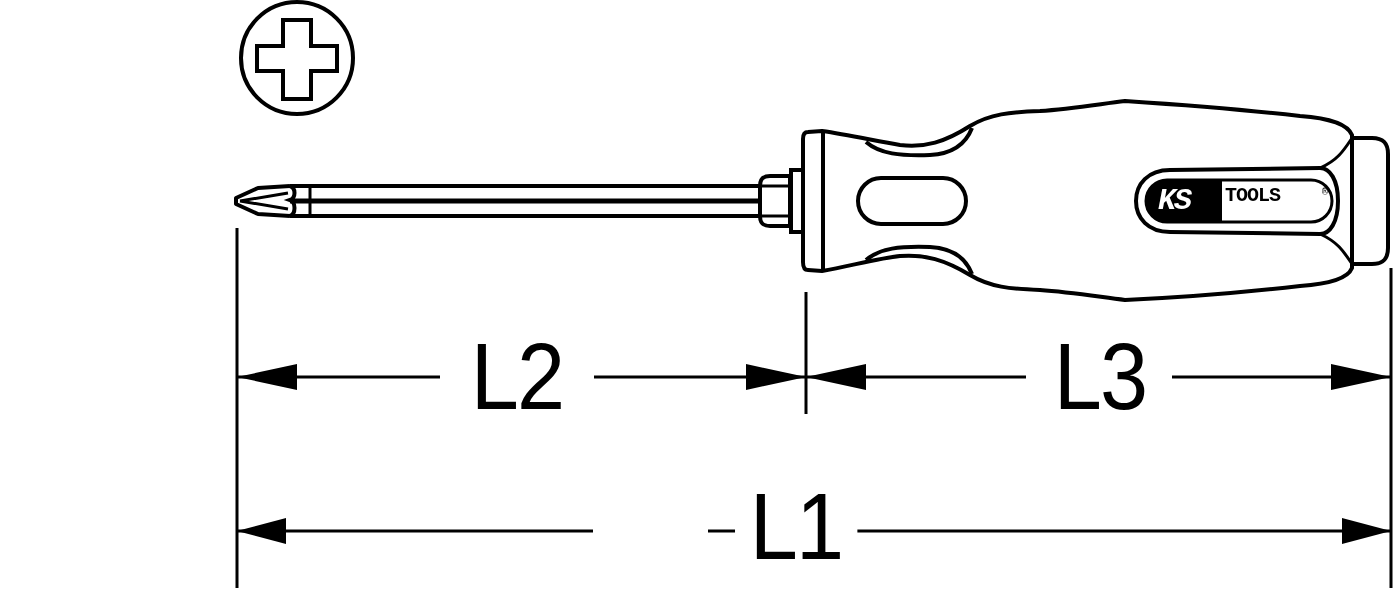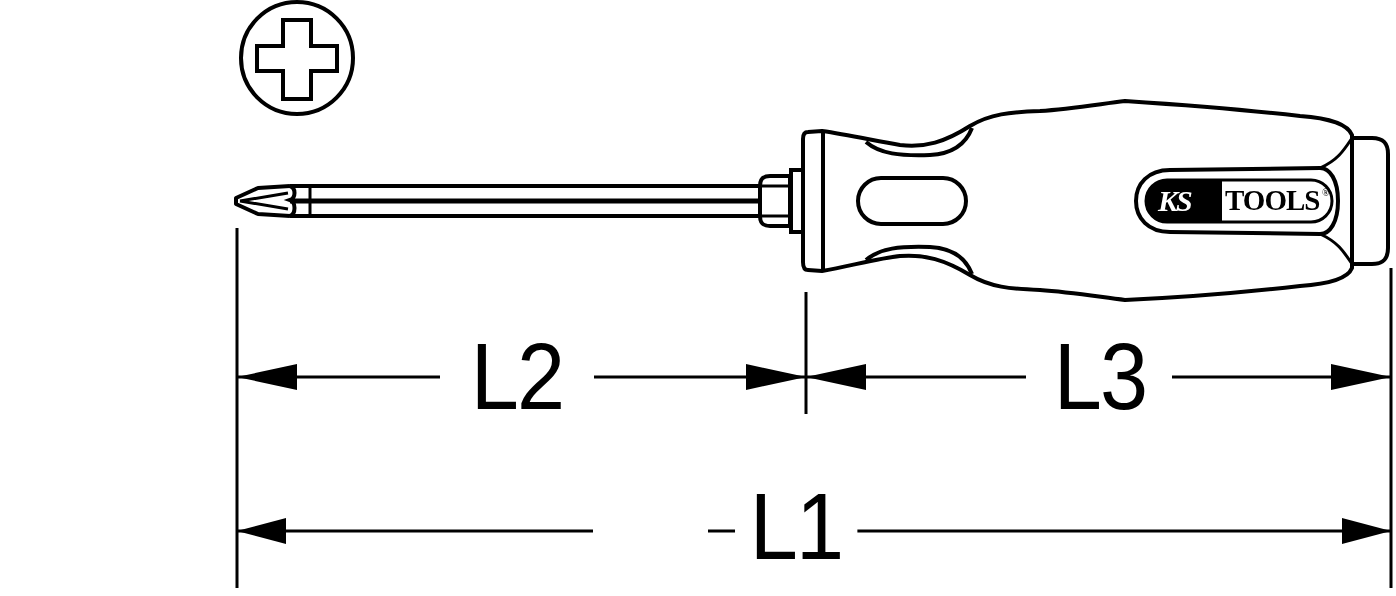--- a/index.html
+++ b/index.html
@@ -28,21 +28,21 @@
       line-height: 1;
       color: #000000;
       background: #ffffff;
       padding: 0 16px;
       letter-spacing: -2px;
       transform: translate(-50%, -50%) scaleX(0.92);
       white-space: nowrap;
     }
     .logo-text {
       position: absolute;
-      font-family: Liberation Serif, serif;
+      font-family: Liberation Mono, monospace;
       font-weight: bold;
       white-space: nowrap;
       line-height: 1;
       text-align: right;
     }
   </style>
 </head>
 <body>
 
 <svg class="drawing" viewBox="0 0 1396 596" xmlns="http://www.w3.org/2000/svg">
@@ -133,18 +133,18 @@
 
   <g>
     <line x1="237" y1="531" x2="593" y2="531" stroke="#000" stroke-width="3"></line>
     <line x1="708" y1="531" x2="1391" y2="531" stroke="#000" stroke-width="3"></line>
     <polygon points="237,531 286,518 286,544" fill="#000"></polygon>
     <polygon points="1391,531 1342,518 1342,544" fill="#000"></polygon>
   </g>
 </svg>
 
 <div class="logo-text" style="left:1158px; top:186px; font-size:30px; color:#fff; font-style:italic; letter-spacing:-2px;">KS</div>
-<div class="logo-text" style="left:1225px; top:186px; font-size:29px; color:#000; letter-spacing:-1px;">TOOLS</div>
+<div class="logo-text" style="left:1225px; top:186px; font-size:20px; color:#000; letter-spacing:-1px;">TOOLS</div>
 <div class="logo-text" style="left:1322px; top:188px; font-size:10px; color:#000; font-weight:normal;">®</div>
 
 <div class="dim-label" style="left:517px; top:377px;">L2</div>
 <div class="dim-label" style="left:1100px; top:377px;">L3</div>
 <div class="dim-label" style="left:796px; top:527px;">L1</div>
 
 </body></html>

